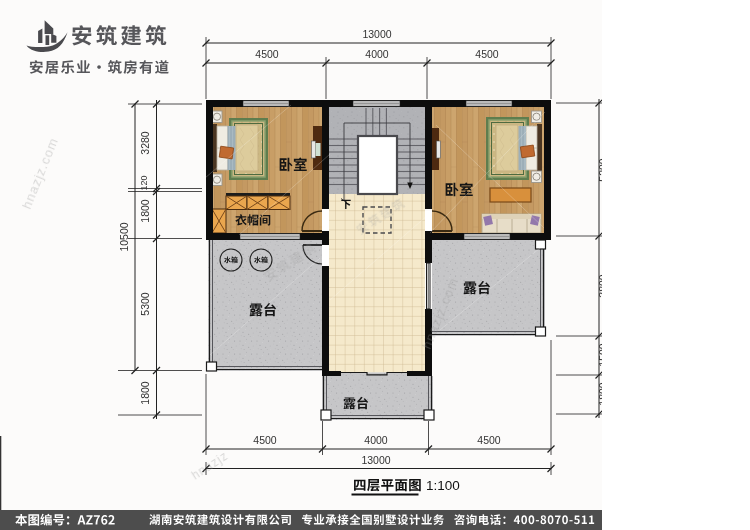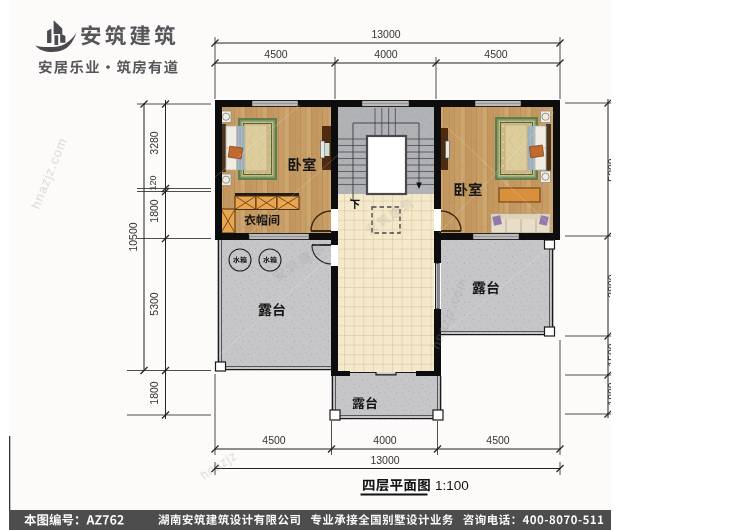--- a/index.html
+++ b/index.html
@@ -1,15 +1,15 @@
 <!DOCTYPE html>
 <html><head><meta charset="utf-8">
 <style>
 html,body{margin:0;padding:0;background:#fff;}
-#page{position:relative;width:602px;height:530px;overflow:hidden;background:#fcfbfa;margin-left:9px;}
+#page{position:relative;width:602px;height:530px;overflow:hidden;background:#fcfbfa;}
 svg{display:block;}
 </style></head>
 <body>
 <div id="page">
 <svg width="750" height="530" viewBox="0 0 750 530">
 <rect x="0" y="0" width="750" height="530" fill="#fcfbfa"></rect>
 <defs>
         <path id="b5367" d="M198 441H415V333H198ZM198 222H308V63H198ZM198 553V696H309V553ZM562 808H79V-50H572V63H420V222H535V553H420V696H562ZM624 838V-80H746V407C799 352 852 292 882 251L969 328C927 381 845 463 776 525L746 502V838Z"></path>
         <path id="b5ba4" d="M146 232V129H437V43H58V-62H948V43H560V129H868V232H560V308H437V232ZM420 830C429 812 438 791 446 770H60V577H172V497H320C280 461 244 433 227 422C200 402 179 390 156 386C168 357 185 304 191 283C230 298 285 302 734 338C756 315 775 293 788 275L882 339C845 385 775 448 713 497H832V577H939V770H581C570 800 553 835 536 864ZM596 464 649 419 356 400C397 430 438 463 474 497H648ZM178 599V661H817V599Z"></path>
         <path id="b9732" d="M206 600V542H401V600ZM179 512V454H401V512ZM594 600V542H790V600ZM200 349H341V295H200ZM60 701V519H166V627H438V443H556V627H830V519H941V701H556V732H869V815H131V732H438V701ZM94 196V12L49 9L59 -83C170 -73 324 -59 471 -45L470 41L330 30V96H445V148C459 130 472 109 479 93L536 110V-90H636V-70H773V-88H878V116L923 106C936 132 963 170 983 190C912 199 845 216 787 238C838 278 882 326 912 382L848 416L832 412H684L702 441L625 454H816V512H593V454H612C581 402 524 348 442 307V423H105V222H230V22L182 18V196ZM636 3V64H773V3ZM445 174V176H330V222H442V298C461 285 484 262 497 245C522 259 545 274 566 290C583 270 601 253 622 236C567 209 506 188 445 174ZM817 133H600C635 147 670 164 703 182C738 163 776 146 817 133ZM625 341H772C751 319 727 299 700 281C671 299 646 319 625 341Z"></path>

